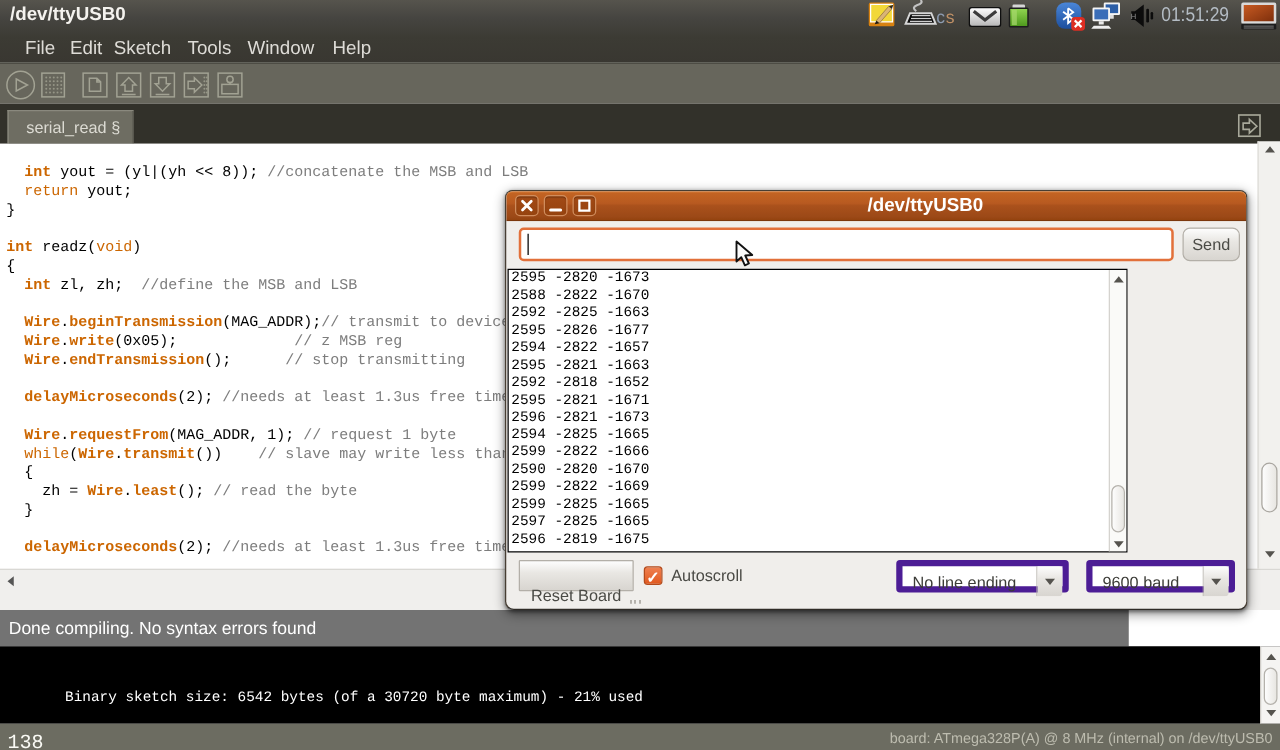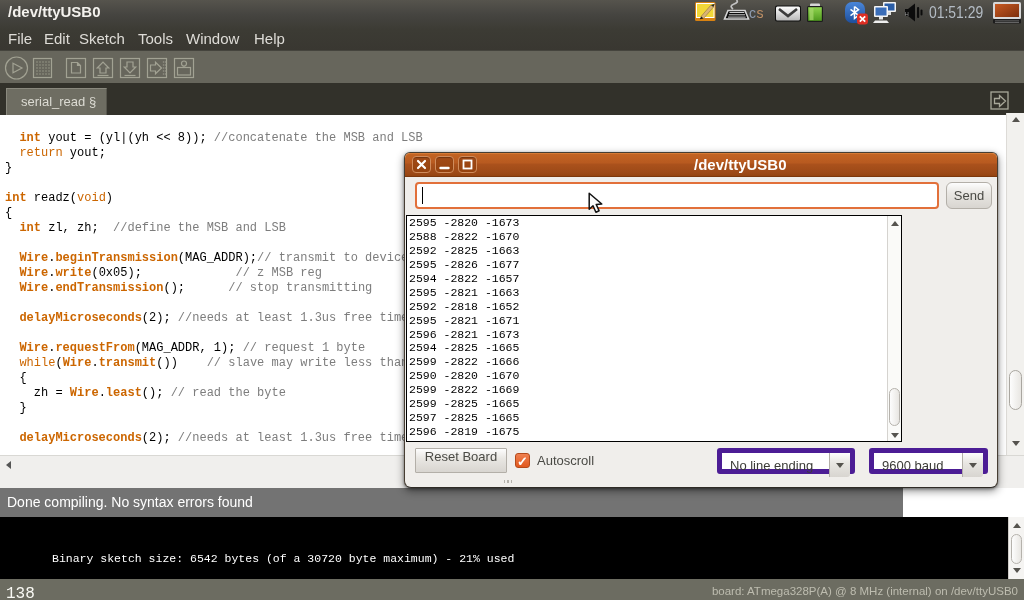--- a/index.html
+++ b/index.html
@@ -8,21 +8,21 @@
   #screen { position:absolute; top:0; left:0; width:1024px; height:600px; }
 
   
   #toppanel { position:absolute; top:0; left:0; width:1024px; height:50px;
     background:linear-gradient(#56544d 0%, #454440 30%, #3c3b34 60%, #393731 100%); }
   #wintitle { position:absolute; left:8px; top:3px; color:#f4f2ee; font-size:15px; font-weight:bold; }
   #clockt { position:absolute; left:929px; top:4px; color:#b4bcc4; font-size:16px;
     transform:scaleX(0.87); transform-origin:0 0; }
 
   
-  #menubar { position:absolute; top:26px; left:0; width:836px; height:24px;
+  #menubar { position:absolute; top:26px; left:12px; width:836px; height:24px;
     color:#dedcd7; font-size:15px; }
   #menubar span { position:absolute; top:4px; }
 
   
   #toolbar { position:absolute; top:50px; left:0; width:1024px; height:33px;
     background:#67665c; border-top:1px solid #45443d; }
 
   
   #tabbar { position:absolute; top:83px; left:0; width:1024px; height:32px;
     background:#32312a; }
@@ -103,21 +103,21 @@
   .sarr { position:absolute; left:3px; width:0; height:0;
     border-left:4px solid transparent; border-right:4px solid transparent; }
   #svscroll .up { top:5px; border-bottom:5px solid #55534e; }
   #svscroll .dn { bottom:3px; border-top:5px solid #55534e; }
   #svthumb { position:absolute; left:1px; top:172px; width:11px; height:38px;
     background:linear-gradient(90deg,#fdfdfd,#e8e6e2); border:1px solid #b5b2ac; border-radius:6px; }
 
   #sbottom { position:absolute; left:0; top:289px; width:592px; height:45px; }
   #resetbtn { position:absolute; left:10px; top:6px; width:92px; height:25px;
     background:linear-gradient(#fdfdfd, #e9e7e3 40%, #d8d5d0); border:1px solid #b3afa8;
-    border-radius:1px; color:#4a4a45; font-size:13px; text-align:center; padding-top:0; }
+    border-radius:1px; color:#4a4a45; font-size:13px; text-align:center; padding-top:20px; }
   #chk { position:absolute; left:110px; top:11px; width:15px; height:15px;
     background:linear-gradient(#ef8050,#e1591f); border:1px solid #b44a1b; border-radius:3px;
     color:#fff; font-size:13px; font-weight:bold; text-align:center; line-height:15px; }
   #chklbl { position:absolute; left:132px; top:11px; color:#4a4a45; font-size:13px; }
   .combo { position:absolute; top:6px; height:26px; background:#fff;
     border:5px solid #4c1d95; border-radius:3px; color:#3c3c38; font-size:13px; }
   .combo .cap { position:absolute; left:8px; top:5px; }
   .combo .btn { position:absolute; right:0; top:0; width:21px; height:24px;
     background:linear-gradient(#fdfdfd, #e9e7e3 40%, #d8d5d0); border-left:1px solid #b3afa8;
     border-radius:0 3px 3px 0; }

